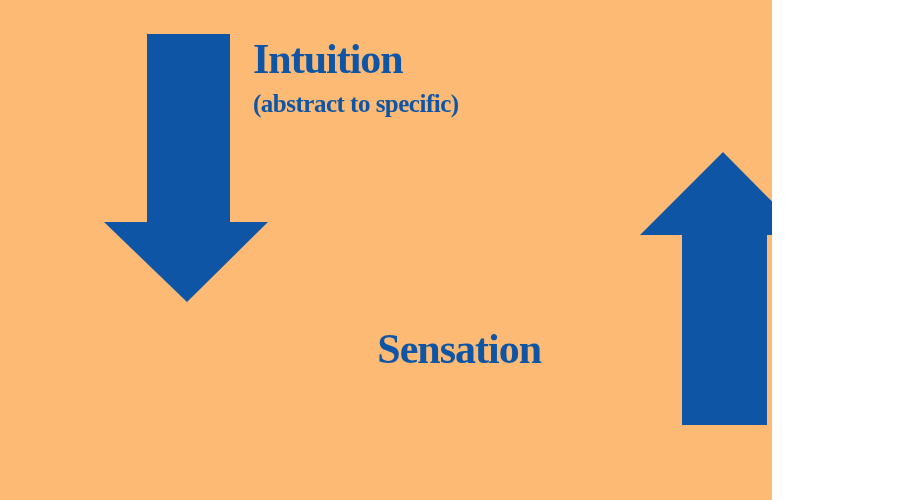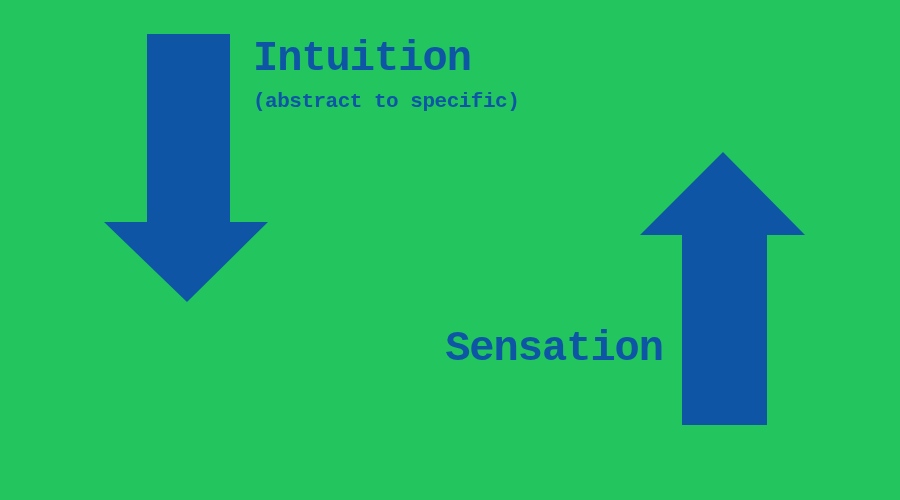--- a/index.html
+++ b/index.html
@@ -2,25 +2,25 @@
 <html style="--accent: #0e56a5;"><head>
 <meta charset="utf-8">
 <style>
   html, body {
     margin: 0;
     padding: 0;
     background: #ffffff;
   }
   .canvas {
     position: relative;
-    width: 900px;
+    width: 772px;
     height: 500px;
-    background: #22c55e;
+    background: #fdba74;
     overflow: hidden;
-    font-family: Liberation Mono, monospace;
+    font-family: Liberation Serif, serif;
   }
   .arrow-svg {
     position: absolute;
     display: block;
   }
   .arrow-down-svg {
     left: 104px;
     top: 34px;
   }
   .arrow-up-svg {
@@ -31,33 +31,33 @@
     position: absolute;
     color: var(--accent, #0e56a5);
   }
   .label-block .title {
     font-size: 42px;
     font-weight: bold;
     letter-spacing: -1px;
     line-height: 1.1;
   }
   .label-block .subtitle {
-    font-size: 21px;
+    font-size: 25px;
     font-weight: bold;
     letter-spacing: -0.5px;
     line-height: 1.2;
     margin-top: 7px;
   }
   .intuition-block {
     left: 253px;
     top: 36px;
     text-align: left;
   }
   .sensation-block {
-    right: 237px;
+    right: 231px;
     top: 326px;
     text-align: right;
   }
 </style>
 </head>
 <body style="background: rgb(255, 255, 255);">
 
 <div class="canvas">
 
   <svg class="arrow-svg arrow-down-svg" width="164" height="268" viewBox="0 0 164 268" aria-hidden="true">

